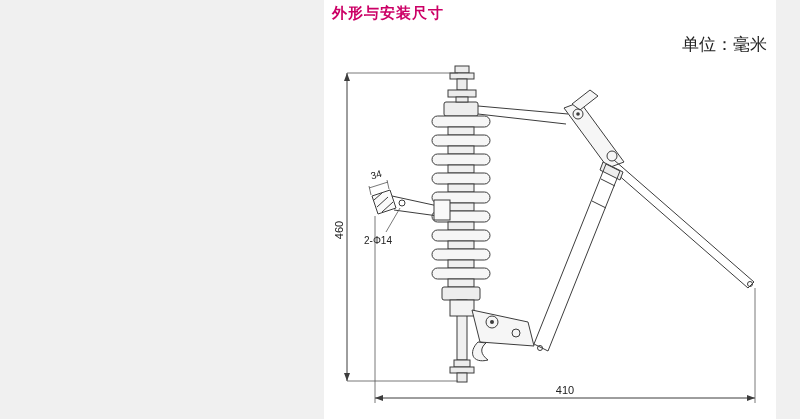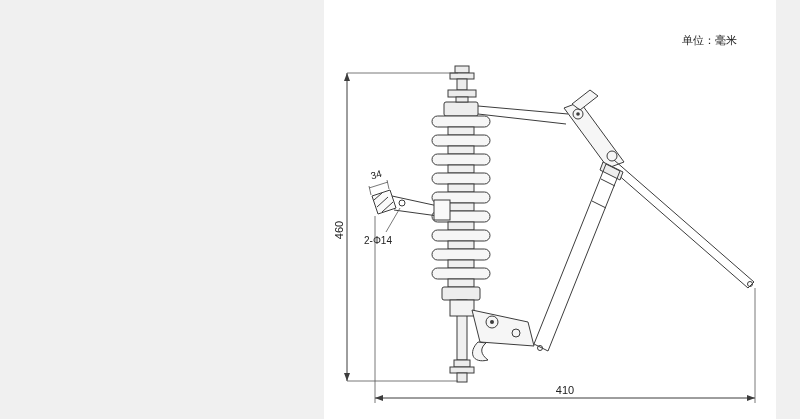--- a/index.html
+++ b/index.html
@@ -16,34 +16,35 @@
     position:absolute;left:8px;top:4px;margin:0;
     font-size:15px;font-weight:bold;color:var(--accent,#cc0066);
     letter-spacing:1px;
   }
   .caption{
     position:absolute;left:13px;top:33px;font-size:11px;color:#222;white-space:nowrap;
   }
   .caption .bullet{font-size:8px;vertical-align:1px;margin-right:3px;color:#111;}
   .caption .model{font-weight:bold;margin-right:2px;}
   .unit{
-    position:absolute;left:358px;top:33px;font-size:11px;color:#222;white-space:nowrap;
+    position:absolute;left:358px;top:33px;font-size:17px;color:#222;white-space:nowrap;
   }
   .drawing-svg{position:absolute;left:6px;top:58px;}
   .drawing-svg text{
     font-family:"Liberation Sans","DejaVu Sans",sans-serif;
     fill:#222;
   }
 </style>
 </head>
 <body style="background: rgb(240, 240, 240);">
 
 <div class="page">
   <div class="panel">
 
+    <h1 class="title">外形与安装尺寸</h1>
 
 
     <div class="unit">单位：毫米</div>
 
     <svg class="drawing-svg" width="440" height="358" viewBox="0 0 440 358" stroke="#3c3c3c" stroke-width="1" fill="none">
 
       <g>
 
         <rect x="114" y="44" width="34" height="14" rx="2" fill="#ededed"></rect>
 

